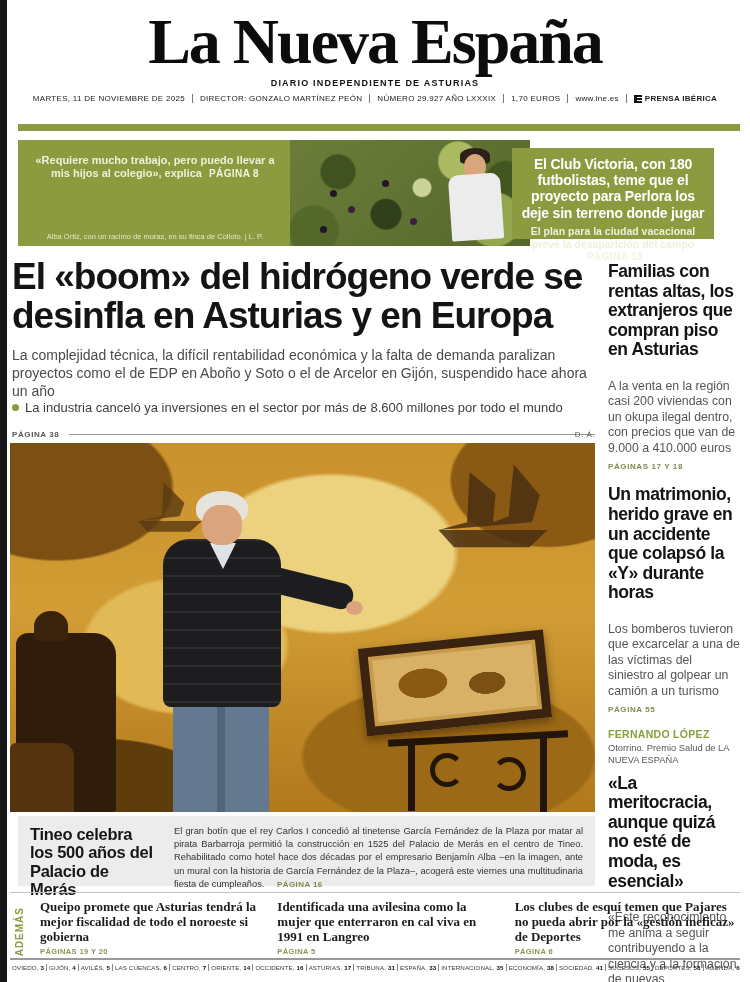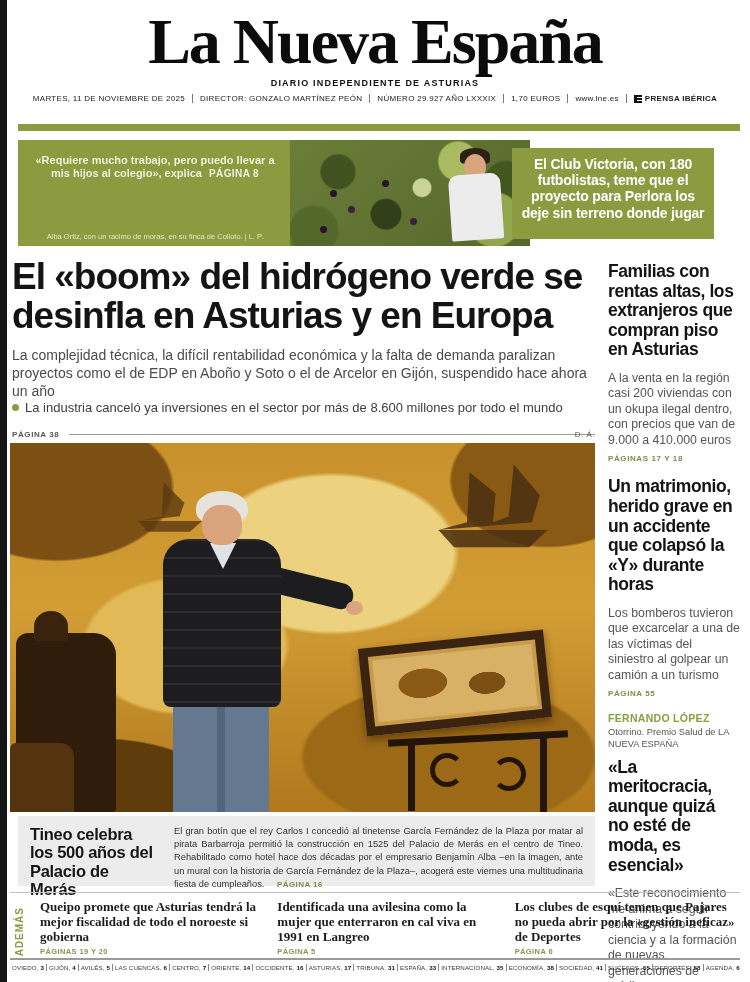--- a/index.html
+++ b/index.html
@@ -96,21 +96,21 @@
 
   
   .caption-box { position:absolute; top:816px; left:18px; width:577px; height:70px; background:#ececec; display:flex; gap:16px; padding:9px 12px; }
   .cap-title { width:128px; font-size:16.5px; font-weight:bold; line-height:1.12; letter-spacing:-.3px; color:#161616; }
   .cap-body { flex:1; font-size:9.3px; color:#333; line-height:1.42; text-align:justify; }
   .cap-page { font-weight:bold; color:#7f8b4e; font-size:8px; letter-spacing:.4px; margin-left:10px; white-space:nowrap; }
 
   
   .right-col { position:absolute; top:262px; left:608px; width:132px; }
   .rc-head { font-size:17.5px; font-weight:bold; line-height:1.12; letter-spacing:-.4px; color:#141414; }
-  .rc-body { margin-top:11px; font-size:12.3px; color:#555; line-height:1.26; }
+  .rc-body { margin-top:19px; font-size:12.3px; color:#555; line-height:1.26; }
   .rc-ref { margin-top:6px; margin-bottom:14px; display:flex; align-items:center;text-align:center; }
   .rc-ref .pageref { color:#7f8b4e; }
   .rc-kicker { font-size:10.5px; font-weight:bold; color:#85a03c; letter-spacing:.3px; }
   .rc-kicker-sub { margin-top:2px; font-size:9.3px; color:#555; line-height:1.3; }
   .rc-a3-head { margin-top:7px; }
 
   
   .ademas { position:absolute; top:892px; left:10px; width:730px; height:64px; border-top:1px solid #c2c2c2; display:flex; gap:12px; padding-top:6px; }
   .ademas-label { width:18px; display:flex; align-items:flex-end; justify-content:center; }
   .ademas-label span { writing-mode:vertical-rl; transform:rotate(180deg); font-size:10px; font-weight:bold; color:#8c9a40; letter-spacing:1px; }
@@ -163,20 +163,24 @@
       <div class="berry" style="left:40px; top:50px;"></div>
       <div class="berry b2" style="left:58px; top:66px;"></div>
       <div class="berry" style="left:92px; top:40px;"></div>
       <div class="berry b2" style="left:120px; top:78px;"></div>
       <div class="berry" style="left:30px; top:86px;"></div>
     </div>
   </section>
 
   <section class="banner banner-right">
     <h3 class="b-head">El Club Victoria, con 180 futbolistas, teme que el proyecto para Perlora los deje sin terreno donde jugar</h3>
+    <p class="b-deck">
+      <span>El plan para la ciudad vacacional prevé la desaparición del campo</span>
+      <span class="b-page">PÁGINA 13</span>
+    </p>
   </section>
 
   <section class="lead">
     <h1 class="lead-head">El «boom» del hidrógeno verde se desinfla en Asturias y en Europa</h1>
     <p class="lead-deck">La complejidad técnica, la difícil rentabilidad económica y la falta de demanda paralizan proyectos como el de EDP en Aboño y Soto o el de Arcelor en Gijón, suspendido hace ahora un año</p>
     <p class="lead-bullet">
       <span class="dot"></span>
       <span>La industria canceló ya inversiones en el sector por más de 8.600 millones por todo el mundo</span>
     </p>
     <div class="pageref-row">

